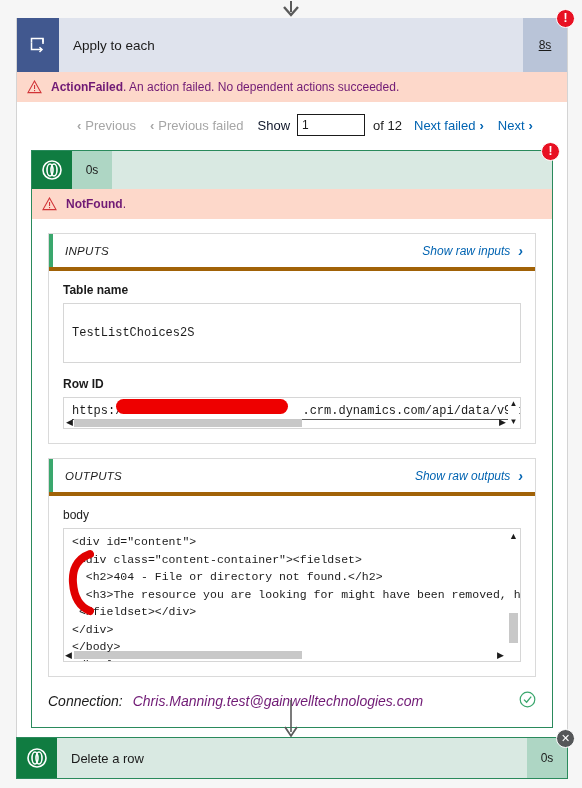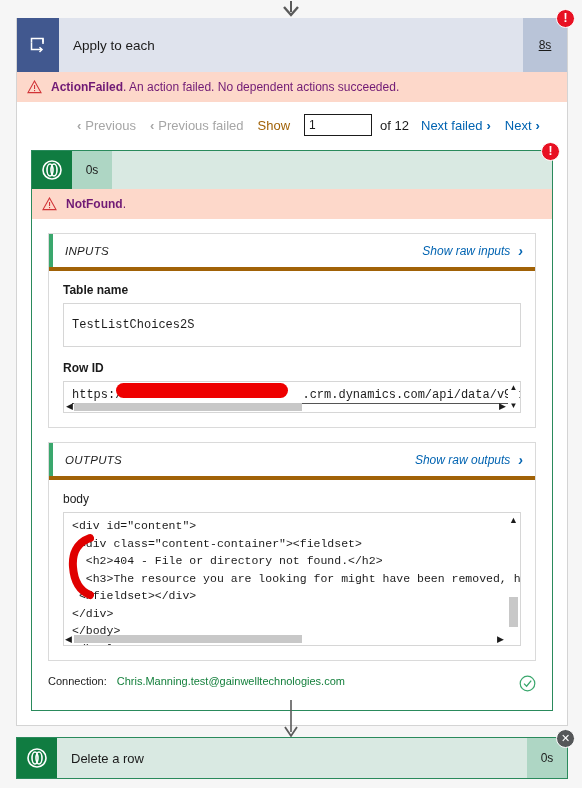--- a/index.html
+++ b/index.html
@@ -125,21 +125,21 @@
   .pager .lnk {
     display: inline-flex;
     align-items: center;
     white-space: nowrap;
   }
   .pager .disabled { color: #a6a6a6; }
   .pager .active { color: #0063b1; }
   .chev { font-size: 13px; font-weight: bold; }
   .chev-left { margin-right: 4px; }
   .chev-right { margin-left: 4px; }
-  .pg-label { margin: 0 14px 0 14px; color: #a16207; }
+  .pg-label { margin: 0 7px 0 14px; color: #0f172a; }
   .pg-input {
     width: 68px; height: 22px;
     border: 1px solid #1b1b1b;
     padding: 0 4px;
     font-family: "Liberation Sans", sans-serif;
     font-size: 12px;
     color: #1b1b1b;
     box-sizing: border-box;
     background: #fff;
   }
@@ -225,21 +225,21 @@
     font-weight: normal;
   }
   .field-label.bold { font-weight: bold; }
 
   .ro-input {
     border: 1px solid #d6d6d6;
     background: #fff;
     font-family: "Liberation Mono", monospace;
     font-size: 12px;
     color: #1b1b1b;
-    padding: 14px 8px;
+    padding: 22px 8px;
     white-space: nowrap;
     overflow: hidden;
     position: relative;
   }
 
   
   .rowid-box {
     border: 1px solid #d6d6d6;
     background: #fff;
     position: relative;
@@ -363,26 +363,27 @@
   .red-bracket {
     position: absolute;
     left: 4px; top: 20px;
     z-index: 6;
     pointer-events: none;
   }
 
   
   .connection-row {
     display: flex;
-    align-items: flex-start;
+    align-items: center;
     padding: 14px 16px 16px 16px;
-    font-size: 11px;
+    font-size: 14px;
+    font-style: italic;
   }
   .conn-label { color: #1b1b1b; margin-right: 10px; }
-  .conn-value { color: #15803d; }
+  .conn-value { color: #701a75; }
   .conn-check { margin-left: auto; }
 
   
   .mid-connector {
     position: absolute;
     left: 0;
     width: 582px;
     display: flex; justify-content: center;
   }
 

